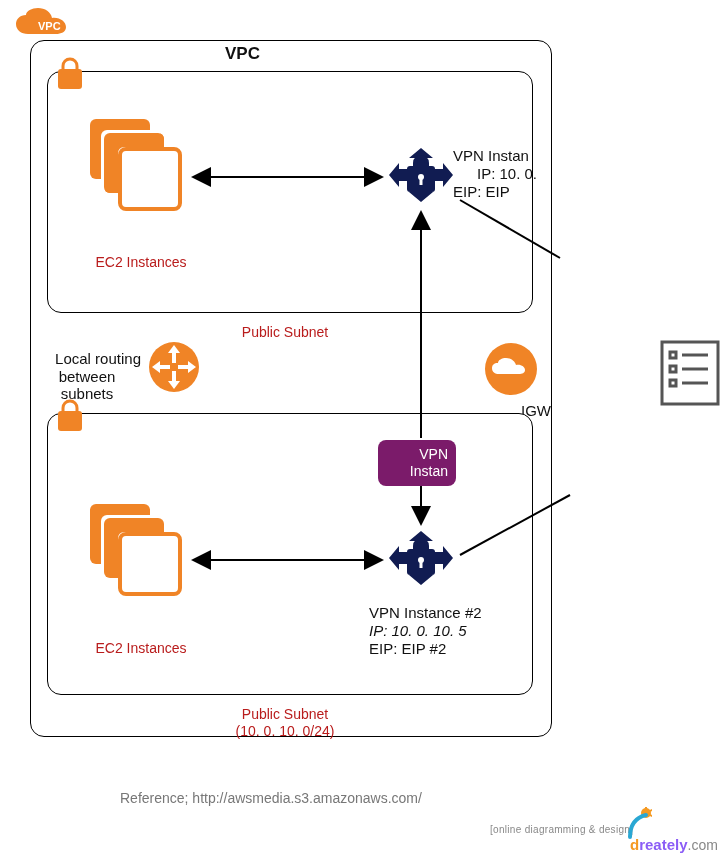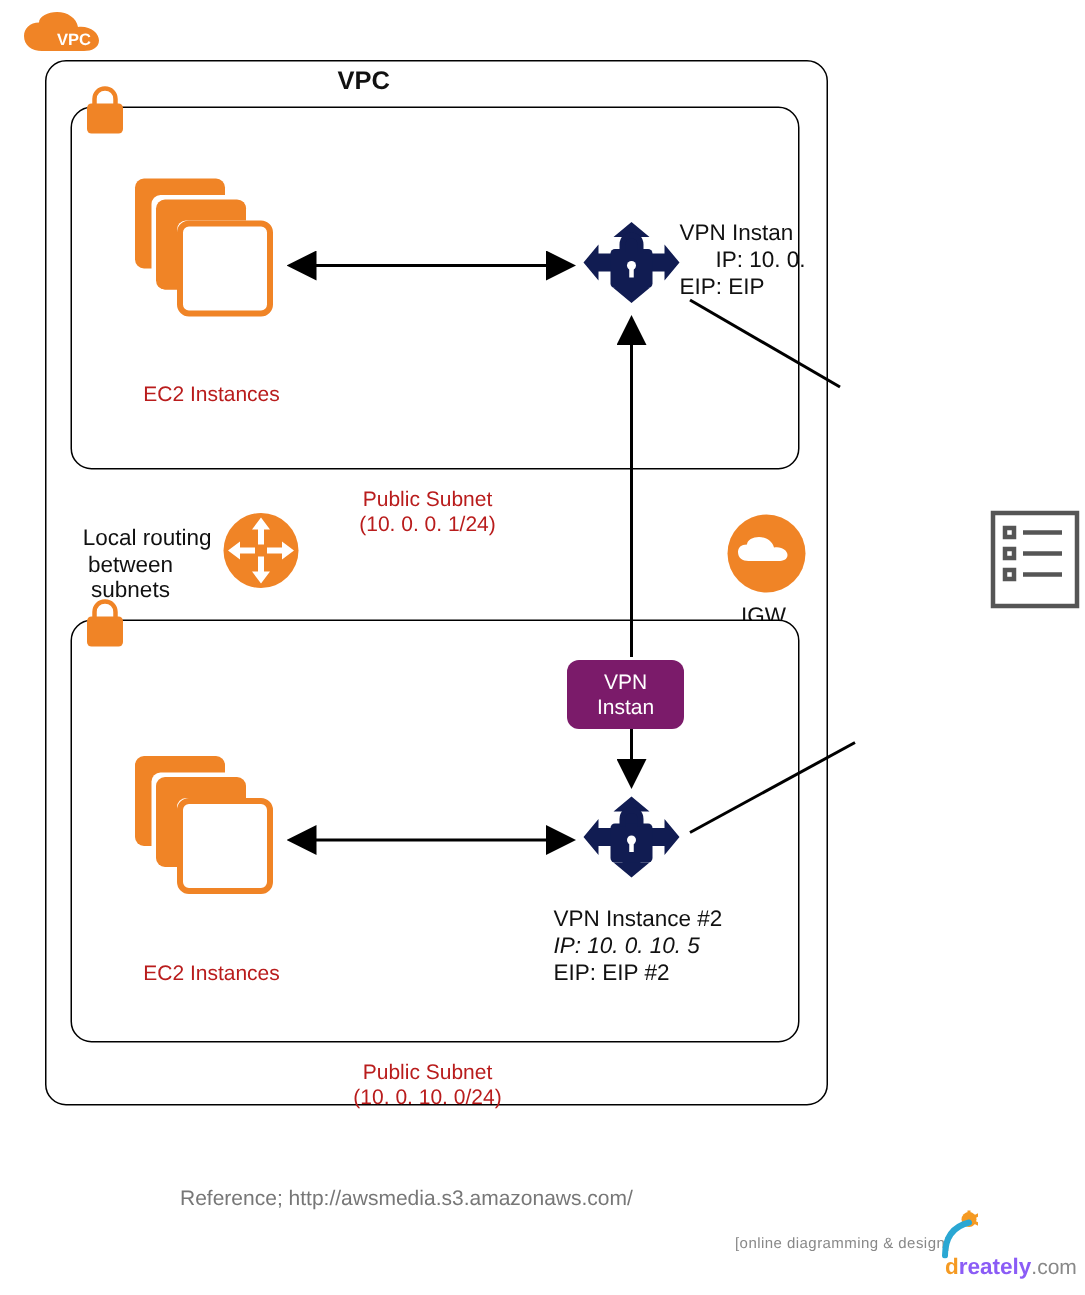--- a/index.html
+++ b/index.html
@@ -67,21 +67,20 @@
       <path d="M34 26v-5c0-4 3-6 6-6s6 2 6 6v5" stroke="#111c52" stroke-width="4" fill="none"></path>
       <circle cx="40" cy="35" r="3" fill="#fff"></circle>
       <rect x="38.5" y="36" width="3" height="7" fill="#fff"></rect>
     </svg>
   </div>
   <div class="abs small" style="left:453px; top:147px;">VPN Instan</div>
   <div class="abs small" style="left:477px; top:165px;text-align:center;">IP: 10. 0.</div>
   <div class="abs small" style="left:453px; top:183px;">EIP: EIP</div>
 
   <div class="abs label" style="left:200px; top:324px; width:170px;">Public Subnet</div>
-  <div class="abs label" style="left:200px; top:341px; width:170px;">(10. 0. 0. 1/24)</div>
 
   <div class="abs small" style="left:41px; top:350px; text-align:right; width:100px;">Local routing</div>
   <div class="abs small" style="left:33px; top:368px; text-align:center; width:108px;">between subnets</div>
   <div class="abs" style="left:146px; top:339px;">
     <svg width="56" height="56" style="position:static;">
       <circle cx="28" cy="28" r="25" fill="#f08426"></circle>
       <g fill="#fff">
         <path d="M28 6 l6 8-4 0 0 10-4 0 0-10-4 0z"></path>
         <path d="M28 50 l-6-8 4 0 0-10 4 0 0 10 4 0z"></path>
         <path d="M6 28 l8-6 0 4 10 0 0 4-10 0 0 4z"></path>
@@ -89,21 +88,21 @@
       </g>
     </svg>
   </div>
 
   <div class="abs" style="left:482px; top:341px;">
     <svg width="64" height="56" style="position:static;">
       <circle cx="29" cy="28" r="26" fill="#f08426"></circle>
       <path d="M17 33c-4 0-7-2-7-6 0-3 2-5 6-5 0-3 4-5 8-5 5 0 9 3 10 7 5-1 9 2 9 5 0 3-3 4-6 4H17z" fill="#fff"></path>
     </svg>
   </div>
-  <div class="abs small" style="left:494px; top:402px;">IGW</div>
+  <div class="abs small" style="left:521px; top:402px;">IGW</div>
 
   <div class="abs" style="left:660px; top:340px;">
     <svg width="60" height="66" style="position:static;">
       <rect x="2" y="2" width="56" height="62" fill="#fff" stroke="#555" stroke-width="3"></rect>
       <g stroke="#555" stroke-width="3">
         <rect x="10" y="12" width="6" height="6" fill="none"></rect>
         <line x1="22" y1="15" x2="48" y2="15"></line>
         <rect x="10" y="26" width="6" height="6" fill="none"></rect>
         <line x1="22" y1="29" x2="48" y2="29"></line>
         <rect x="10" y="40" width="6" height="6" fill="none"></rect>
@@ -126,21 +125,21 @@
       <rect x="4" y="4" width="60" height="60" rx="6" fill="#f08426"></rect>
       <rect x="18" y="18" width="60" height="60" rx="6" fill="#f08426"></rect>
       <rect x="15" y="15" width="66" height="66" rx="6" fill="#fff"></rect>
       <rect x="18" y="18" width="60" height="60" rx="6" fill="#f08426"></rect>
       <rect x="32" y="32" width="60" height="60" rx="6" fill="#fff"></rect>
       <rect x="34" y="34" width="60" height="60" rx="6" fill="none" stroke="#f08426" stroke-width="4"></rect>
     </svg>
   </div>
   <div class="abs label" style="left:86px; top:640px; width:110px;">EC2 Instances</div>
 
-  <div class="abs vpn-monitor" style="left:378px; top:440px; width:62px;">
+  <div class="abs vpn-monitor" style="left:378px; top:440px; width:62px;text-align:right;">
     <span>VPN</span><br>
     <span>Instan</span>
   </div>
 
   <div class="abs" style="left:381px; top:525px;">
     <svg width="80" height="70" style="position:static;">
       <g fill="#111c52">
         <path d="M40 6 l12 10 -6 0 0 14 -12 0 0 -14 -6 0 z"></path>
         <path d="M40 60 l-12 -10 6 0 0 -14 12 0 0 14 6 0 z"></path>
         <path d="M8 33 l10 -12 0 6 14 0 0 12 -14 0 0 6 z"></path>

